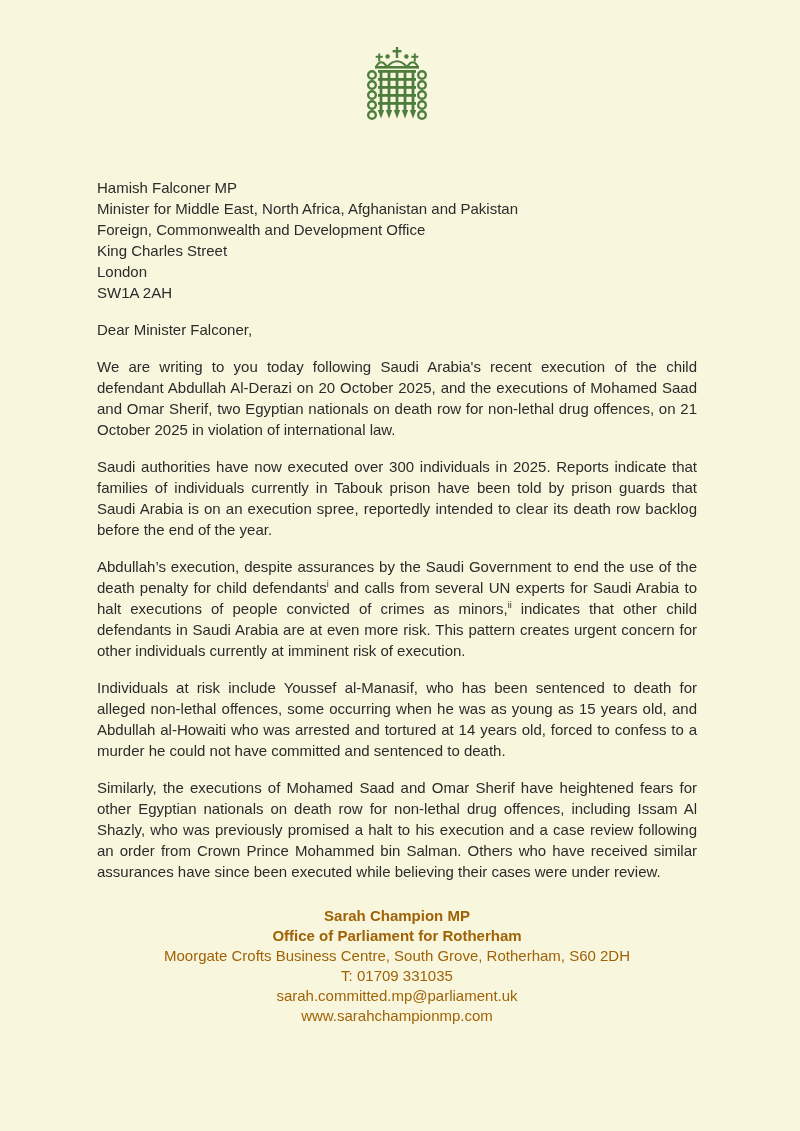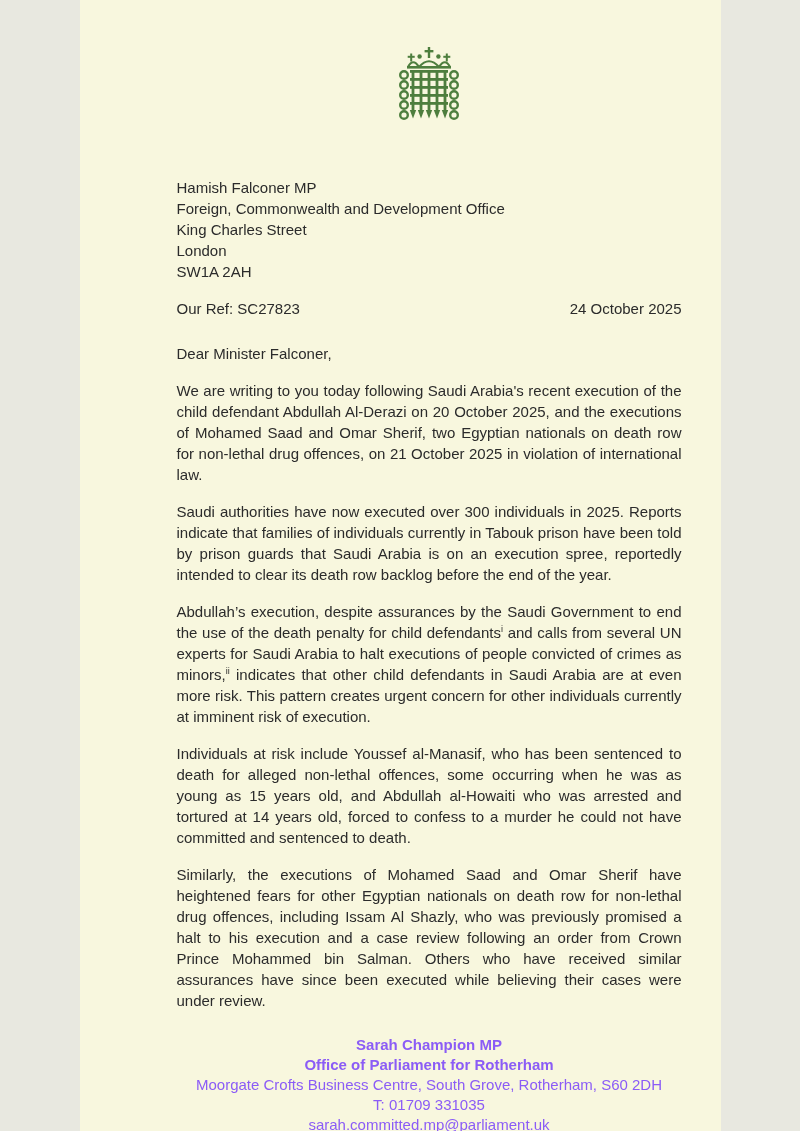--- a/index.html
+++ b/index.html
@@ -1,23 +1,23 @@
 <!DOCTYPE html>
 <html><head>
 <meta charset="utf-8">
 <style>
   html, body { margin: 0; padding: 0; background: #e8e8e0; }
   .page {
     position: relative;
-    width: 641px;
+    width: 800px;
     height: 1131px;
     margin: 0 auto;
     background: #f8f7de;
     box-sizing: border-box;
-    padding: 46px 39px 0 97px;
+    padding: 46px 103px 0 97px;
     font-family: "Liberation Sans", sans-serif;
     font-size: 15px;
     line-height: 21px;
     color: #2b2b2b;
     overflow: hidden;
   }
   .logo-wrap {
     text-align: center;
     margin-bottom: 46px;
   }
@@ -34,21 +34,21 @@
   .subject { font-weight: bold; margin-bottom: 16px; }
   .para { text-align: justify; }
   sup {
     font-size: 9px;
     line-height: 0;
     vertical-align: super;
   }
   .footer {
     margin-top: 24px;
     text-align: center;
-    color: #8b5cf6;
+    color: #a16207;
     line-height: 20px;
   }
   .footer .f-bold { font-weight: bold; }
 </style>
 </head>
 <body>
 
 <div class="page">
 
   <div class="logo-wrap">
@@ -97,30 +97,27 @@
           <polygon points="36.8,64 43.2,64 40,72.5" stroke="none"></polygon>
           <rect x="46.6" y="24" width="2.8" height="40" stroke="none"></rect>
           <polygon points="44.8,64 51.2,64 48,72.5" stroke="none"></polygon>
         </g>
       </svg>
     </span>
   </div>
 
   <div class="block recipient">
     <div>Hamish Falconer MP</div>
+    <div>Minister for Middle East, North Africa, Afghanistan and Pakistan</div>
     <div>Foreign, Commonwealth and Development Office</div>
     <div>King Charles Street</div>
     <div>London</div>
     <div>SW1A 2AH</div>
   </div>
 
-  <div class="refline">
-    <span>Our Ref: SC27823</span>
-    <span>24 October 2025</span>
-  </div>
 
   <p class="salutation">Dear Minister Falconer,</p>
 
 
   <p class="para">We are writing to you today following Saudi Arabia's recent execution of the child defendant Abdullah Al-Derazi on 20 October 2025, and the executions of Mohamed Saad and Omar Sherif, two Egyptian nationals on death row for non-lethal drug offences, on 21 October 2025 in violation of international law.</p>
 
   <p class="para">Saudi authorities have now executed over 300 individuals in 2025. Reports indicate that families of individuals currently in Tabouk prison have been told by prison guards that Saudi Arabia is on an execution spree, reportedly intended to clear its death row backlog before the end of the year.</p>
 
   <p class="para"><span>Abdullah’s execution, despite assurances by the Saudi Government to end the use of the death penalty for child defendants</span><sup>i</sup><span> and calls from several UN experts for Saudi Arabia to halt executions of people convicted of crimes as minors,</span><sup>ii</sup><span> indicates that other child defendants in Saudi Arabia are at even more risk. This pattern creates urgent concern for other individuals currently at imminent risk of execution.</span></p>
 

